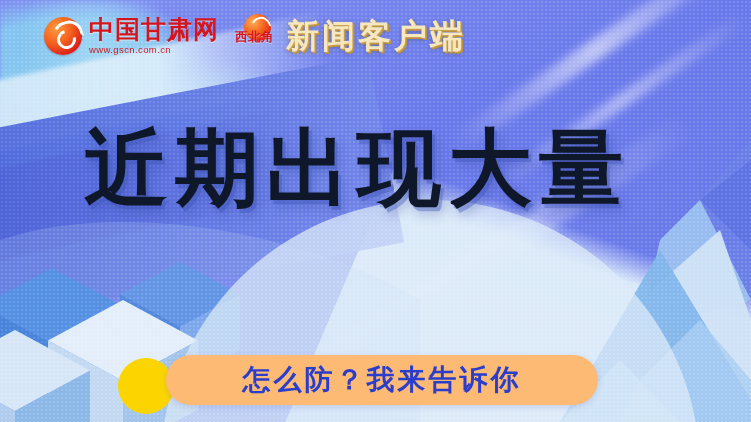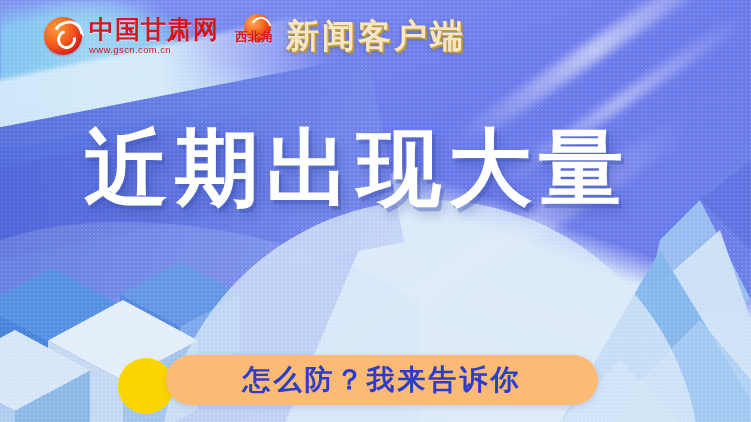--- a/index.html
+++ b/index.html
@@ -233,21 +233,21 @@
     text-shadow:
       1px 1px 0 #c8a24e,
       2px 2px 0 #b8913f,
       0 2px 5px rgba(60,40,0,.35);
   }
 
   
   .headline {
     position: absolute;
     z-index: 11;
-    color: #ffffff;
+    color: #0f172a;
     font-weight: bold;
     white-space: nowrap;
     letter-spacing: 7px;
     text-shadow:
       3px 4px 0 rgba(60,85,185,.38),
       5px 7px 12px rgba(40,60,150,.30);
   }
   .headline.line1 {
     left: 84px; top: 126px;
     font-size: 84px;

